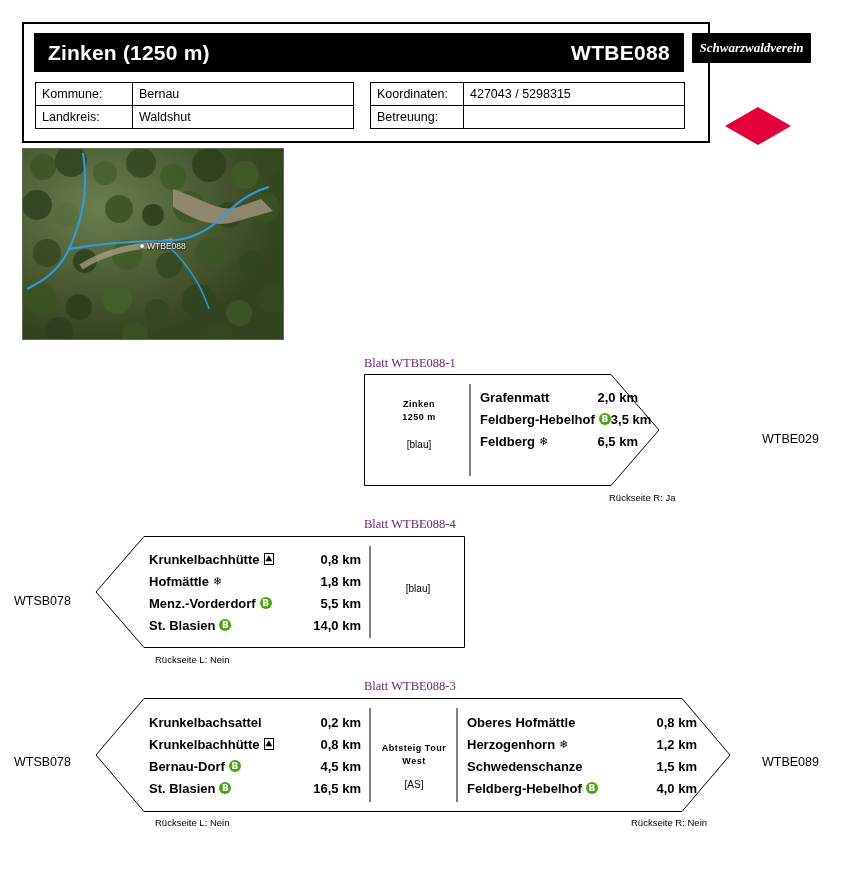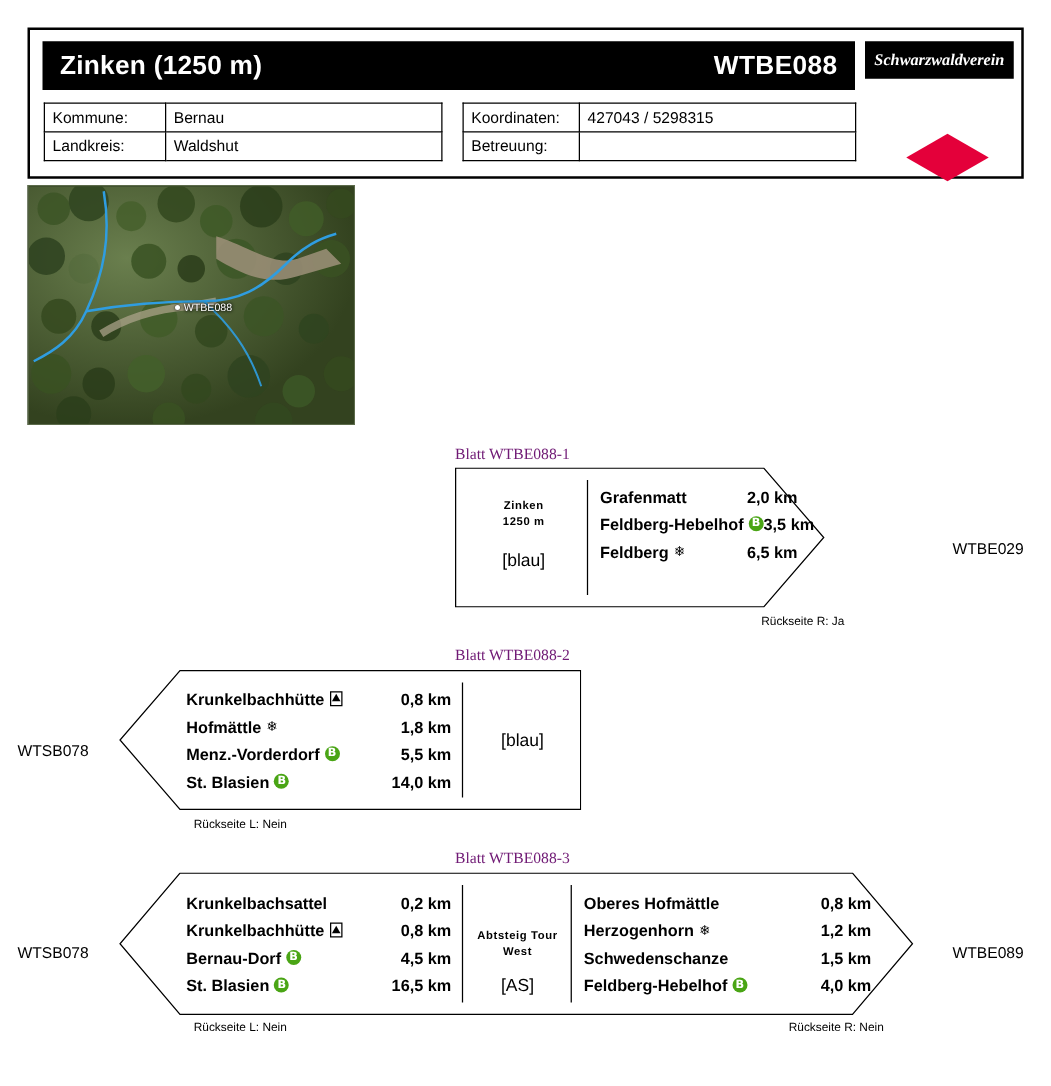--- a/index.html
+++ b/index.html
@@ -12,21 +12,21 @@
     position: relative;
     width: 841px;
     height: 869px;
     overflow: hidden;
   }
 
   
   .header-box {
     position: absolute;
     left: 22px; top: 22px;
-    width: 797px; height: 121px;
+    width: 688px; height: 121px;
     border: 2px solid #000;
     background: #fff;
   }
   .title-bar {
     position: absolute;
     left: 10px; top: 9px;
     width: 650px; height: 39px;
     background: #000;
     color: #fff;
     display: flex;
@@ -189,21 +189,21 @@
   }
   .center-block {
     position: absolute;
     text-align: center;
     font-size: 9px;
     line-height: 1.45;
     color: #000;
   }
   .center-block .cb-name { font-weight: bold; font-size: 9px; letter-spacing: .5px; }
   .center-block .cb-elev { font-weight: bold; font-size: 9px; letter-spacing: .5px; }
-  .center-block .cb-tag { font-size: 14px; margin-top: 14px; }
+  .center-block .cb-tag { font-size: 10px; margin-top: 14px; }
 </style>
 </head>
 <body>
 
 <div id="page">
 
   <div class="header-box">
 
     <div class="title-bar">
       <span class="name">Zinken (1250 m)</span>
@@ -336,21 +336,21 @@
             <span class="glyph-snow">❄</span>
           </span>
         <span class="km">6,5 km</span>
       </div>
     </div>
   </div>
 
   <div class="endpoint" style="left:762px; top:432px;">WTBE029</div>
   <div class="rueckseite" style="left:609px; top:492px;">Rückseite R: Ja</div>
 
-  <div class="sheet-label" style="left:364px; top:517px;">Blatt WTBE088-2</div>
+  <div class="sheet-label" style="left:364px; top:517px;">Blatt WTBE088-4</div>
 
   <div class="sign" style="left:95px; top:536px; width:370px; height:112px; border:none; background:transparent;">
     <svg width="370" height="112" viewBox="0 0 370 112" style="position:absolute;inset:0;">
       <polygon points="369.5,0.5 49,0.5 1,56 49,111.5 369.5,111.5" fill="#ffffff" stroke="#000000" stroke-width="1"></polygon>
       <line x1="275" y1="10" x2="275" y2="102" stroke="#000000" stroke-width="1"></line>
     </svg>
 
     <div class="dest-list" style="left:54px; top:12px; width:212px;">
       <div class="dest-row">
         <span class="nm">

